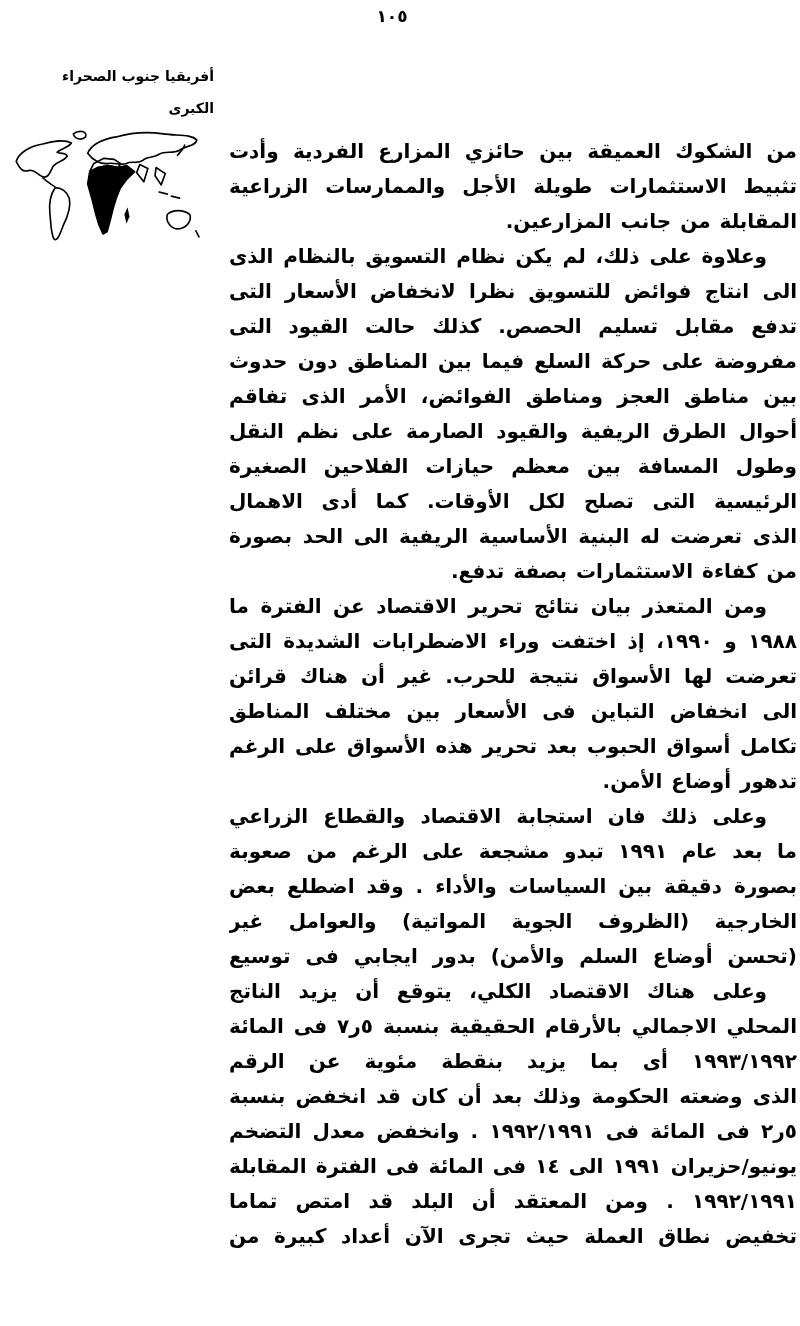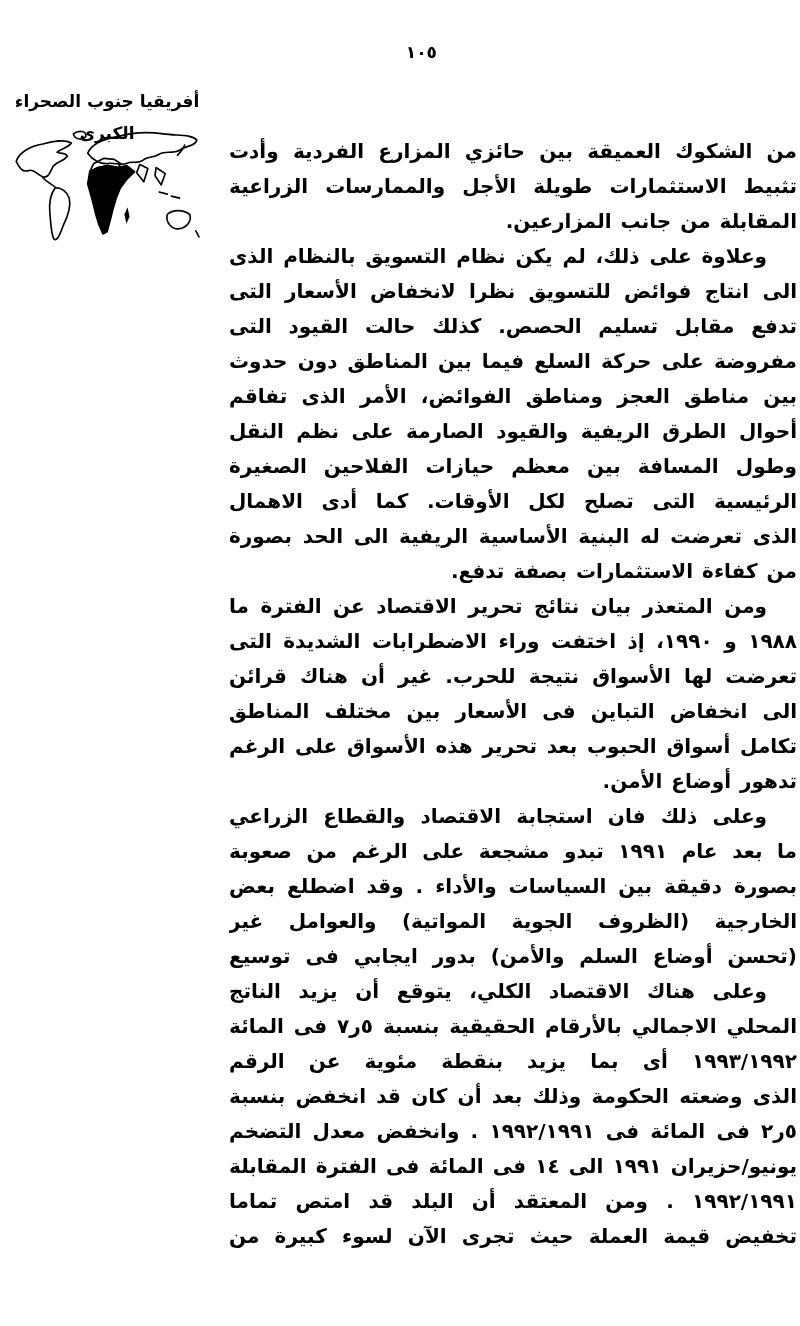--- a/index.html
+++ b/index.html
@@ -3,26 +3,26 @@
 <meta charset="utf-8">
 <style>
   html,body{margin:0;padding:0;}
   body{
     width:800px;height:1326px;position:relative;overflow:hidden;
     background:#ffffff;color:#000;
     font-family:"DejaVu Sans", sans-serif;
   }
   .page-number{
     position:absolute;top:6px;left:347px;width:90px;
-    text-align:right;font-size:17px;font-weight:bold;letter-spacing:2px;margin-top:36px;
+    text-align:center;font-size:17px;font-weight:bold;letter-spacing:2px;
   }
   .region-label{
     position:absolute;top:60px;left:0;width:214px;
-    text-align:center;direction:rtl;
-    font-weight:bold;font-size:17px;line-height:32px;margin-top:25px;
+    direction:rtl;
+    font-weight:bold;font-size:14px;line-height:32px;
   }
   .map-wrap{
     position:absolute;left:6px;top:124px;width:196px;height:132px;
   }
   .map-wrap svg{width:100%;height:100%;}
   .article{
     position:absolute;left:229px;top:134px;width:568px;
     direction:rtl;text-align:justify;
     font-size:20px;font-weight:bold;line-height:35px;
     word-spacing:2px;
@@ -105,15 +105,15 @@
       <div class="line">(تحسن أوضاع السلم والأمن) بدور ايجابي فى توسيع نطاق</div>
     </div>
     <div class="para">
       <div class="line indent">وعلى هناك الاقتصاد الكلي، يتوقع أن يزيد الناتج</div>
       <div class="line">المحلي الاجمالي بالأرقام الحقيقية بنسبة ٥ر٧ فى المائة فى</div>
       <div class="line">١٩٩٣/١٩٩٢ أى بما يزيد بنقطة مئوية عن الرقم المستهدف</div>
       <div class="line">الذى وضعته الحكومة وذلك بعد أن كان قد انخفض بنسبة</div>
       <div class="line">٥ر٢ فى المائة فى ١٩٩٢/١٩٩١ . وانخفض معدل التضخم</div>
       <div class="line">يونيو/حزيران ١٩٩١ الى ١٤ فى المائة فى الفترة المقابلة من</div>
       <div class="line">١٩٩٢/١٩٩١ . ومن المعتقد أن البلد قد امتص تماما تأثيرات</div>
-      <div class="line">تخفيض قيمة العملة حيث تجرى الآن لسوء كبيرة من</div>
+      <div class="line">تخفيض نطاق العملة حيث تجرى الآن أعداد كبيرة من</div>
     </div>
   </div>
 
 </body></html>

